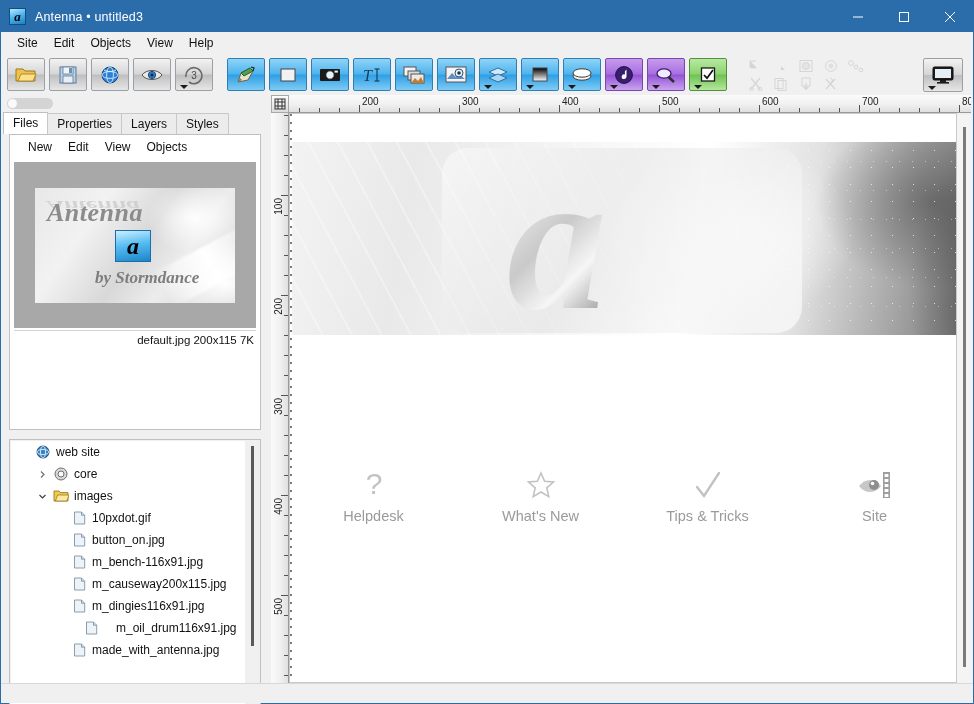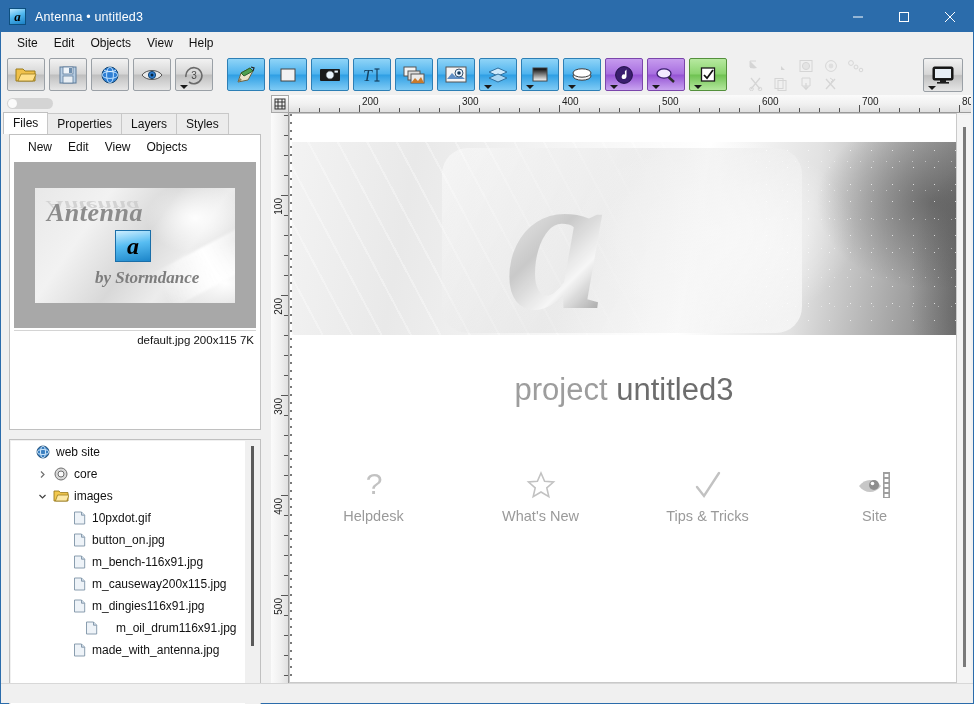--- a/index.html
+++ b/index.html
@@ -699,24 +699,20 @@
 
     <div id="page">
       <div id="dotcol"></div>
       <div id="banner">
         <div id="streaks"></div>
         <div id="glass-plate"></div>
         <div id="glass-a">a</div>
         <div class="speck"></div>
       </div>
 
-      <div id="project-title">
-        <span>project</span>
-        <span class="strong">untitled3</span>
-      </div>
 
       <div id="tiles">
         <div class="tile">
           <div class="ic">
             <svg width="30" height="34" viewBox="0 0 30 34">
                 <text x="15" y="25" font-size="30" text-anchor="middle" fill="#c2c2c2" font-family="Liberation Sans, sans-serif">?</text>
               </svg>
           </div>
           <div class="lbl">Helpdesk</div>
         </div>

